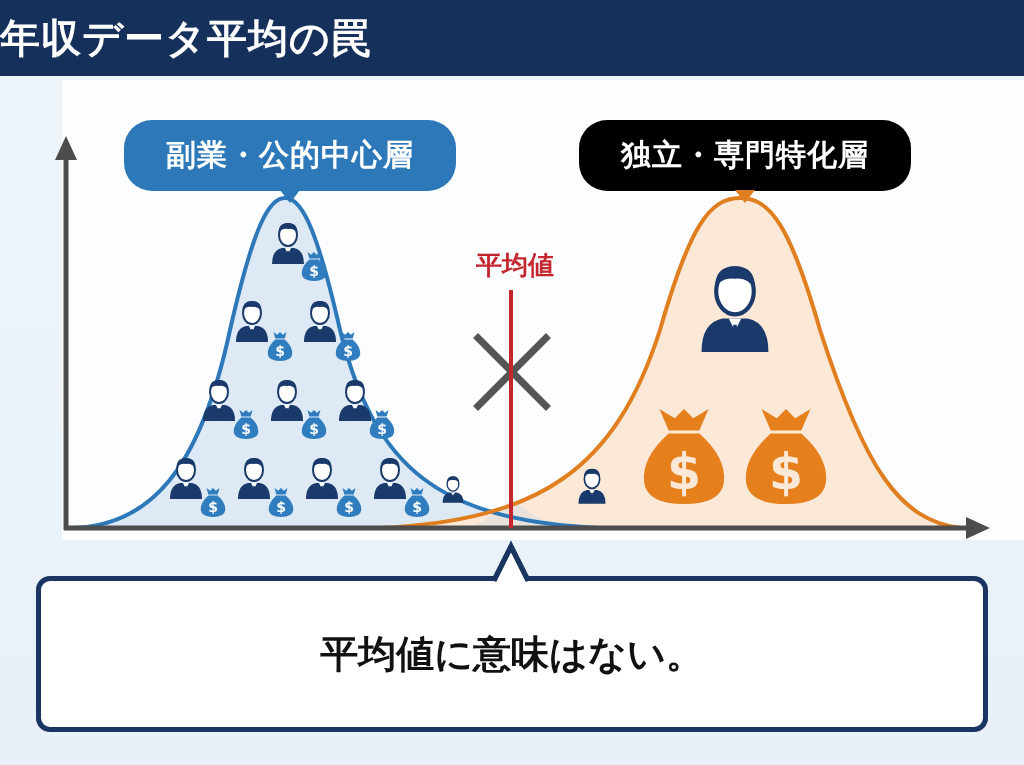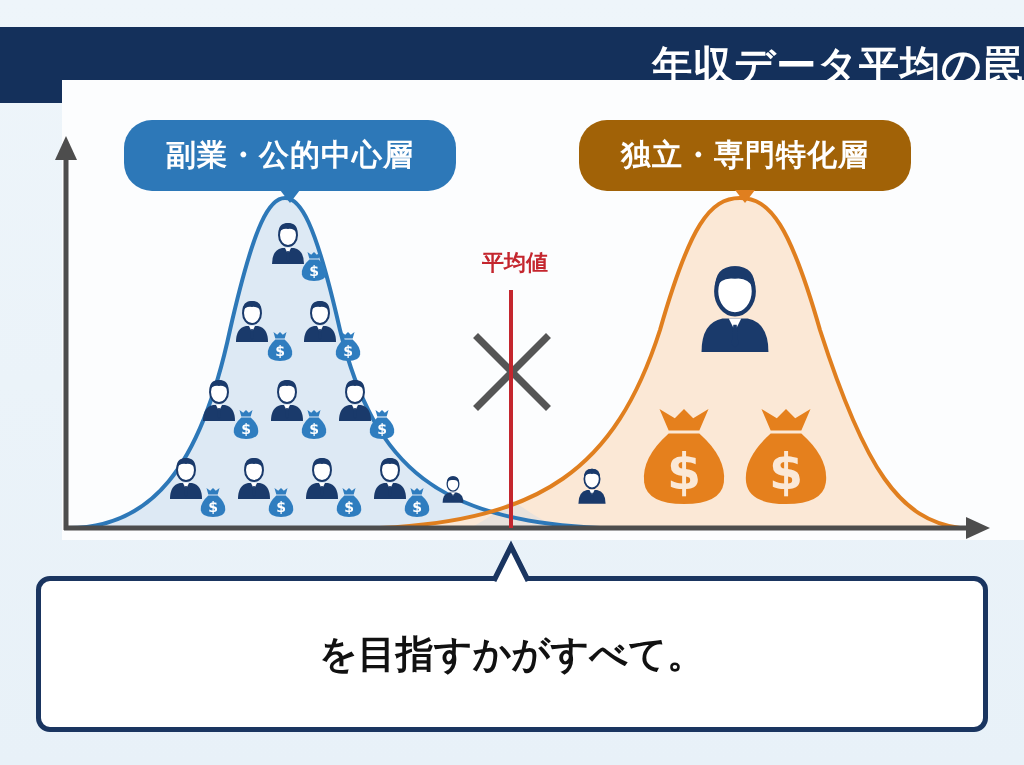--- a/index.html
+++ b/index.html
@@ -5,45 +5,45 @@
   * { box-sizing: border-box; margin: 0; padding: 0; }
   html, body { width: 1024px; height: 765px; overflow: hidden; }
   body {
     position: relative;
     font-family: "DejaVu Sans", sans-serif;
     background: linear-gradient(180deg, #eef5fa 0%, #e8f1f8 100%);
   }
   .title-bar {
     position: absolute; left: 0; top: 0; width: 1024px; height: 76px;
     background: #14305b;
-    display: flex; align-items: center; justify-content: flex-end; margin-top: 27px;
+    display: flex; align-items: center; justify-content: flex-start;
   }
   .title-text {
     color: #ffffff; font-size: 40px; font-weight: bold; letter-spacing: 1px;
   }
   .chart-panel {
     position: absolute; left: 62px; top: 80px; width: 962px; height: 460px;
     background: #fcfdfe;
   }
   svg.chart { position: absolute; left: 0; top: 0; }
   .pill {
     position: absolute; height: 71px; border-radius: 28px;
     display: flex; align-items: center; justify-content: center;
     color: #ffffff; font-size: 30px; font-weight: bold; letter-spacing: 1px;
   }
   .pill::after {
     content: ""; position: absolute; left: 50%; bottom: -12px; margin-left: -10px;
     border-left: 10px solid transparent; border-right: 10px solid transparent;
     border-top: 13px solid var(--pill-color);
   }
   .pill-blue { left: 124px; top: 120px; width: 332px; background: #2d78b8; --pill-color: #2d78b8; }
-  .pill-orange { left: 579px; top: 120px; width: 332px; background: #a16207; --pill-color: #e07f1f; }
+  .pill-orange { left: 579px; top: 120px; width: 332px; background: #000000; --pill-color: #e07f1f; }
   .avg-label {
     position: absolute; left: 460px; top: 248px; width: 110px; text-align: center;
-    color: #c4262e; font-size: 22px; font-weight: bold;
+    color: #c4262e; font-size: 26px; font-weight: bold;
   }
   .bubble {
     position: absolute; left: 36px; top: 576px; width: 952px; height: 156px;
     background: #ffffff; border: 5px solid #1a3560; border-radius: 14px;
     display: flex; flex-direction: column; align-items: center; justify-content: center;
   }
   .bubble-line {
     color: #111111; font-weight: bold; font-size: 38px; line-height: 56px; letter-spacing: 0px;
   }
 </style>
@@ -140,18 +140,18 @@
 <div class="pill pill-blue">
   <span>副業・公的中心層</span>
 </div>
 <div class="pill pill-orange">
   <span>独立・専門特化層</span>
 </div>
 
 <div class="avg-label">平均値</div>
 
 <div class="bubble">
-  <div class="bubble-line">を目指すかがすべて。</div>
+  <div class="bubble-line">平均値に意味はない。</div>
 </div>
 <svg width="1024" height="765" style="position:absolute;left:0;top:0;pointer-events:none">
   <path d="M494 582 L511 547 L528 582 Z" fill="#ffffff"></path>
   <path d="M494 581 L511 547 L528 581" fill="none" stroke="#1a3560" stroke-width="5"></path>
 </svg>
 
 </body></html>

